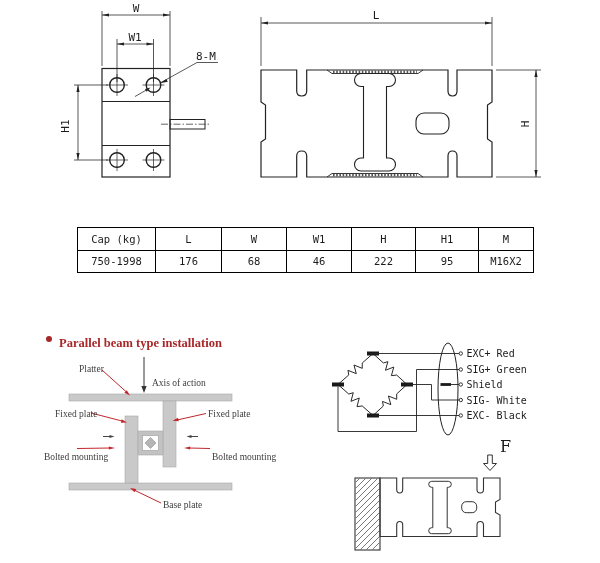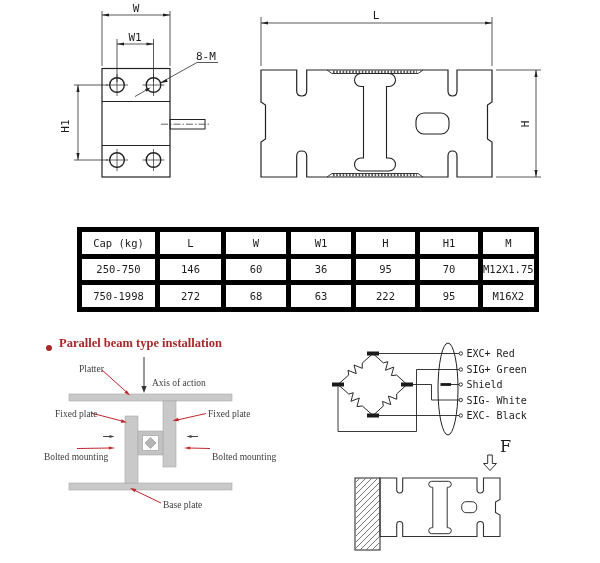--- a/index.html
+++ b/index.html
@@ -6,25 +6,25 @@
   #stage{position:relative;width:600px;height:563px;background:#ffffff;overflow:hidden;
          font-family:"DejaVu Sans Mono", monospace;}
   #draw-layer{position:absolute;left:0;top:0;}
   svg text{fill:#1c1c1c;}
   .dimtxt{font-family:"DejaVu Sans Mono", monospace;font-size:11px;}
   .wiretxt{font-family:"DejaVu Sans Mono", monospace;font-size:10px;}
   .insttxt{font-family:"Liberation Serif", serif;font-size:9.5px;fill:#3d3d3d;}
   .ftxt{font-family:"DejaVu Serif", serif;font-size:16px;}
   
   #spec-table{position:absolute;left:77px;top:227px;border-collapse:collapse;table-layout:fixed;}
-  #spec-table td,#spec-table th{border:5px solid #000000;font-weight:normal;text-align:center;
+  #spec-table td,#spec-table th{border:1px solid #000000;font-weight:normal;text-align:center;
       font-family:"DejaVu Sans Mono", monospace;font-size:10.5px;color:#1c1c1c;
       height:21.5px;padding:0;overflow:hidden;white-space:nowrap;}
   
-  #inst-title{position:absolute;left:46px;top:336px;display:flex;align-items:flex-end;
+  #inst-title{position:absolute;left:46px;top:336px;display:flex;align-items:flex-start;
       font-family:"Liberation Serif", serif;font-weight:bold;font-size:12.5px;color:#a8282a;}
   #inst-title .dot{width:6px;height:6px;border-radius:50%;background:#a8282a;margin-right:7px;flex:none;}
 </style>
 </head>
 <body>
 
 <div id="stage">
 
   <svg id="draw-layer" width="600" height="563" viewBox="0 0 600 563">
 
@@ -300,33 +300,24 @@
         <tr>
       <th>Cap (kg)</th>
       <th>L</th>
       <th>W</th>
       <th>W1</th>
       <th>H</th>
       <th>H1</th>
       <th>M</th>
     </tr>
     <tr>
-      <td>250-750</td>
-      <td>146</td>
-      <td>60</td>
-      <td>36</td>
-      <td>95</td>
-      <td>70</td>
-      <td>M12X1.75</td>
-    </tr>
-    <tr>
       <td>750-1998</td>
-      <td>272</td>
+      <td>176</td>
       <td>68</td>
-      <td>63</td>
+      <td>46</td>
       <td>222</td>
       <td>95</td>
       <td>M16X2</td>
     </tr>
   </tbody>
     </table>
 
   <div id="inst-title">
     <span class="dot"></span>
     <span>Parallel beam type installation</span>

